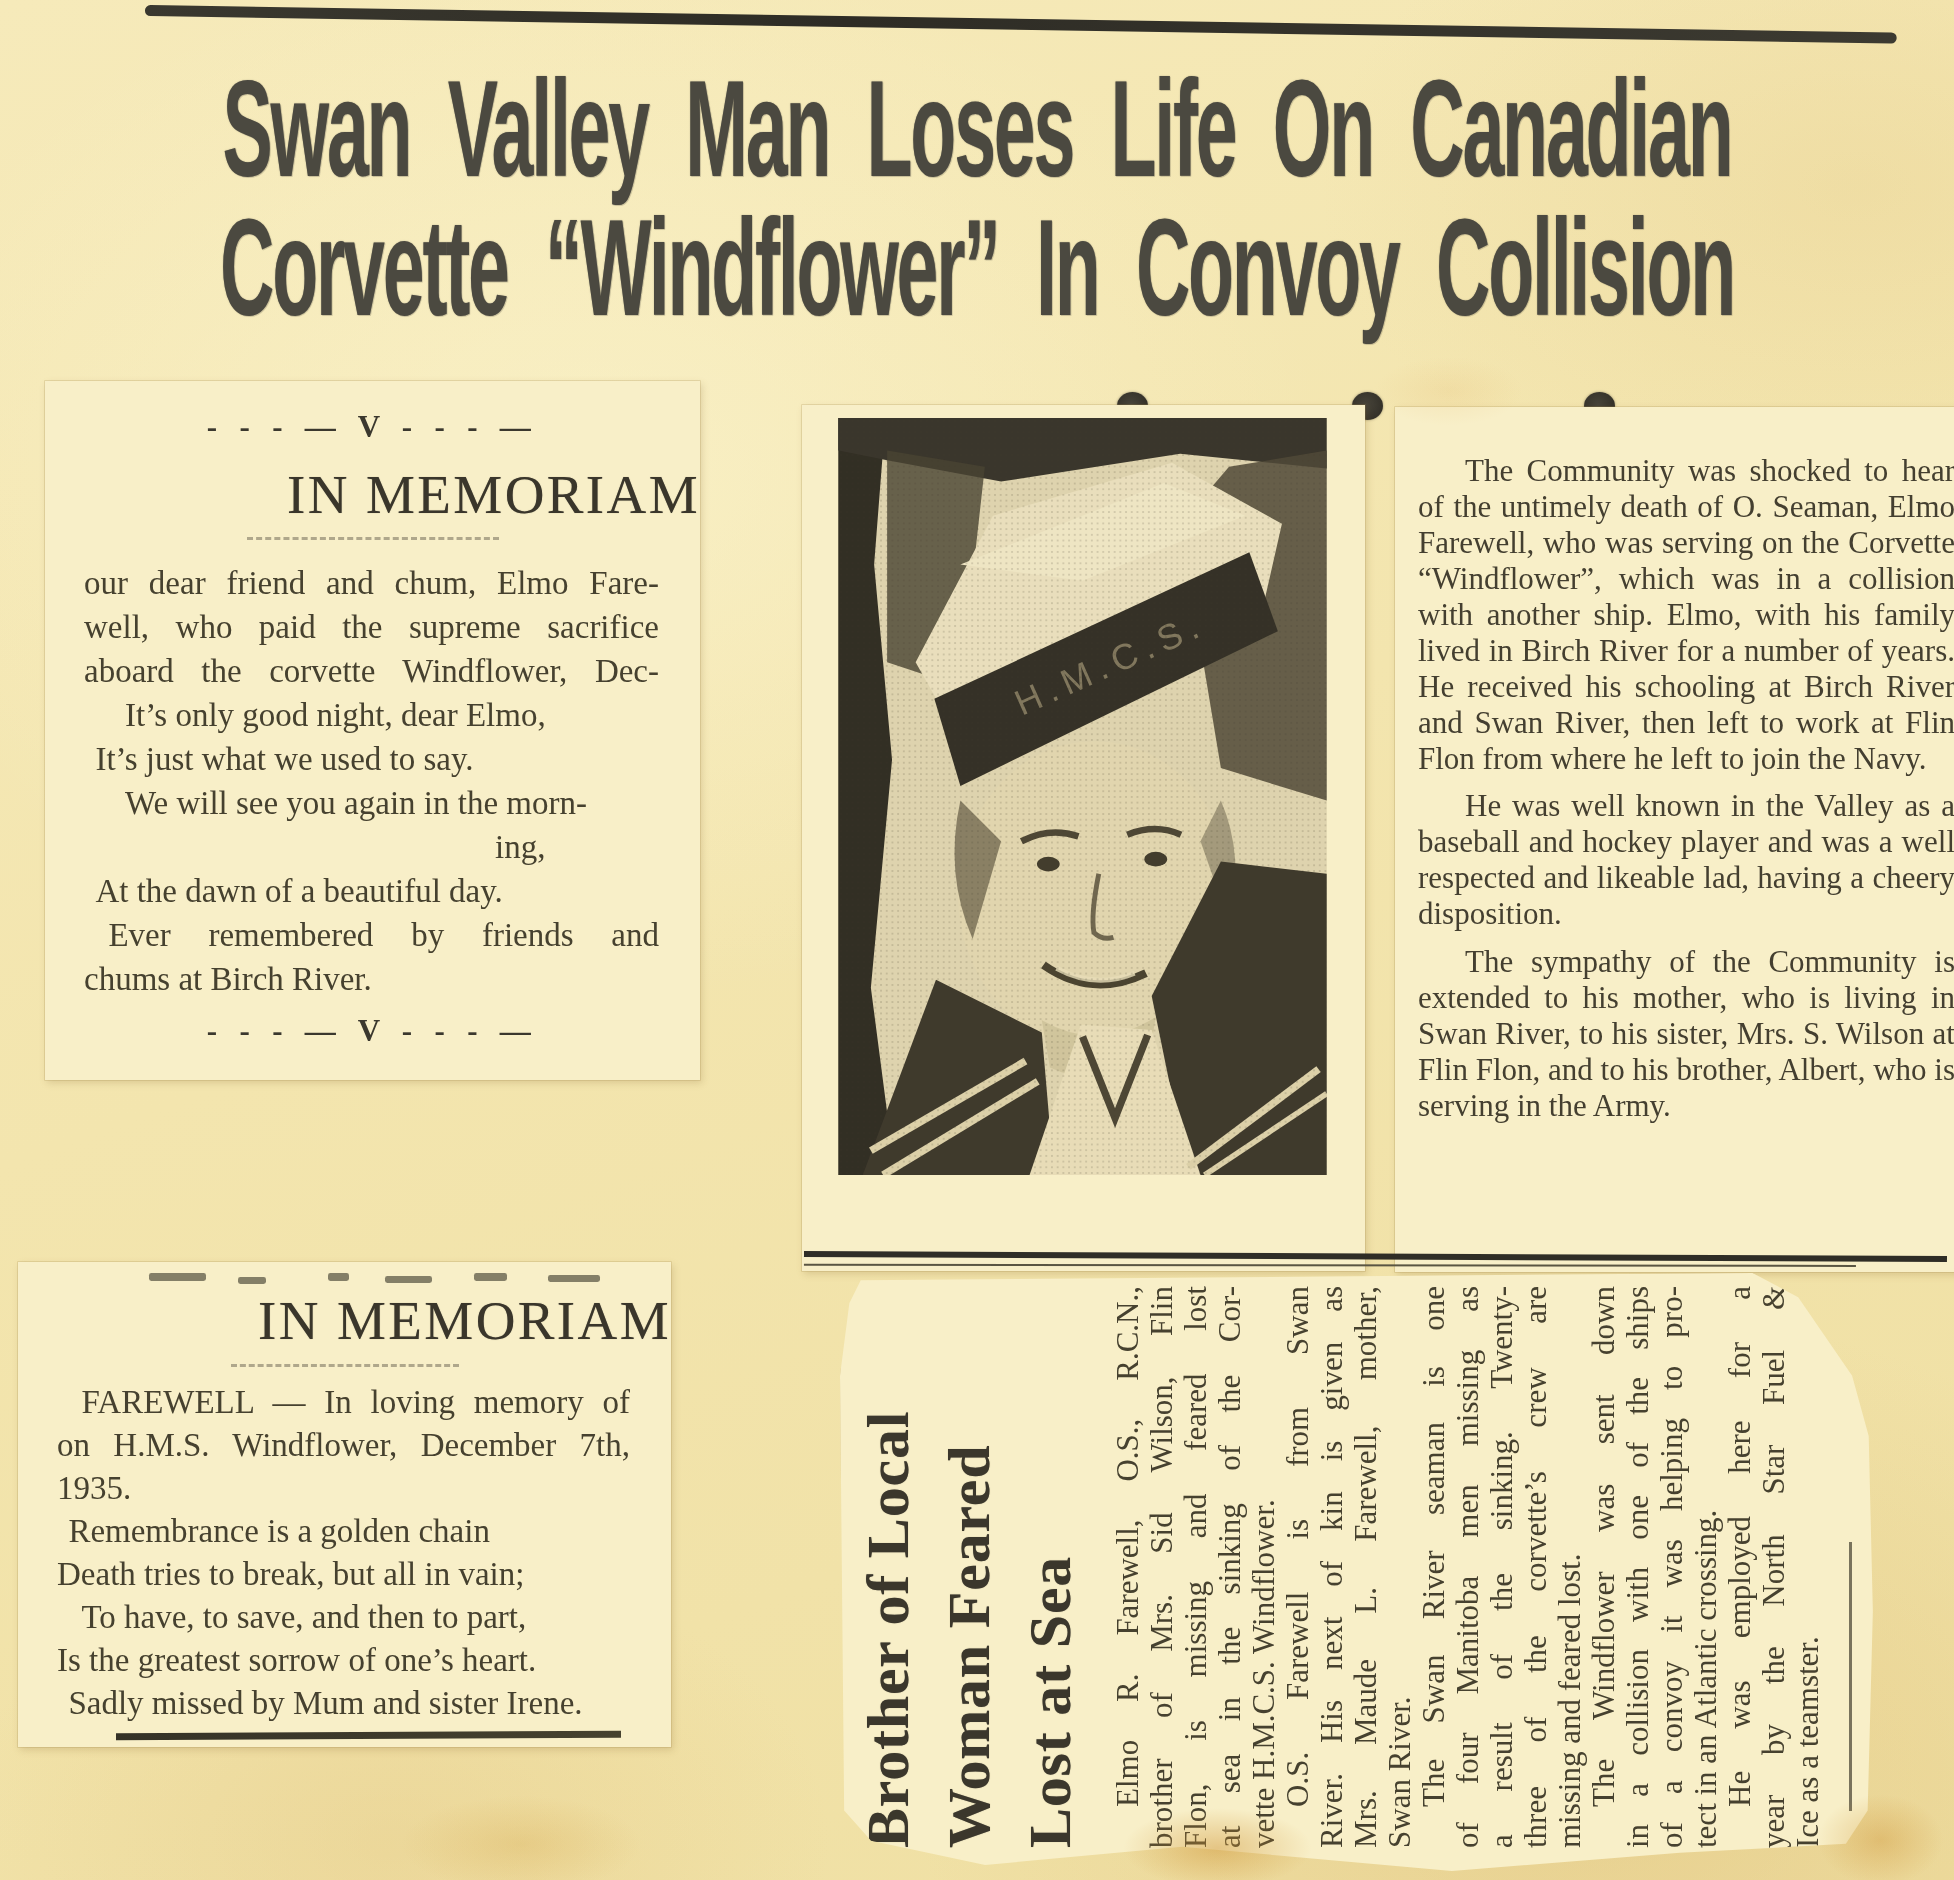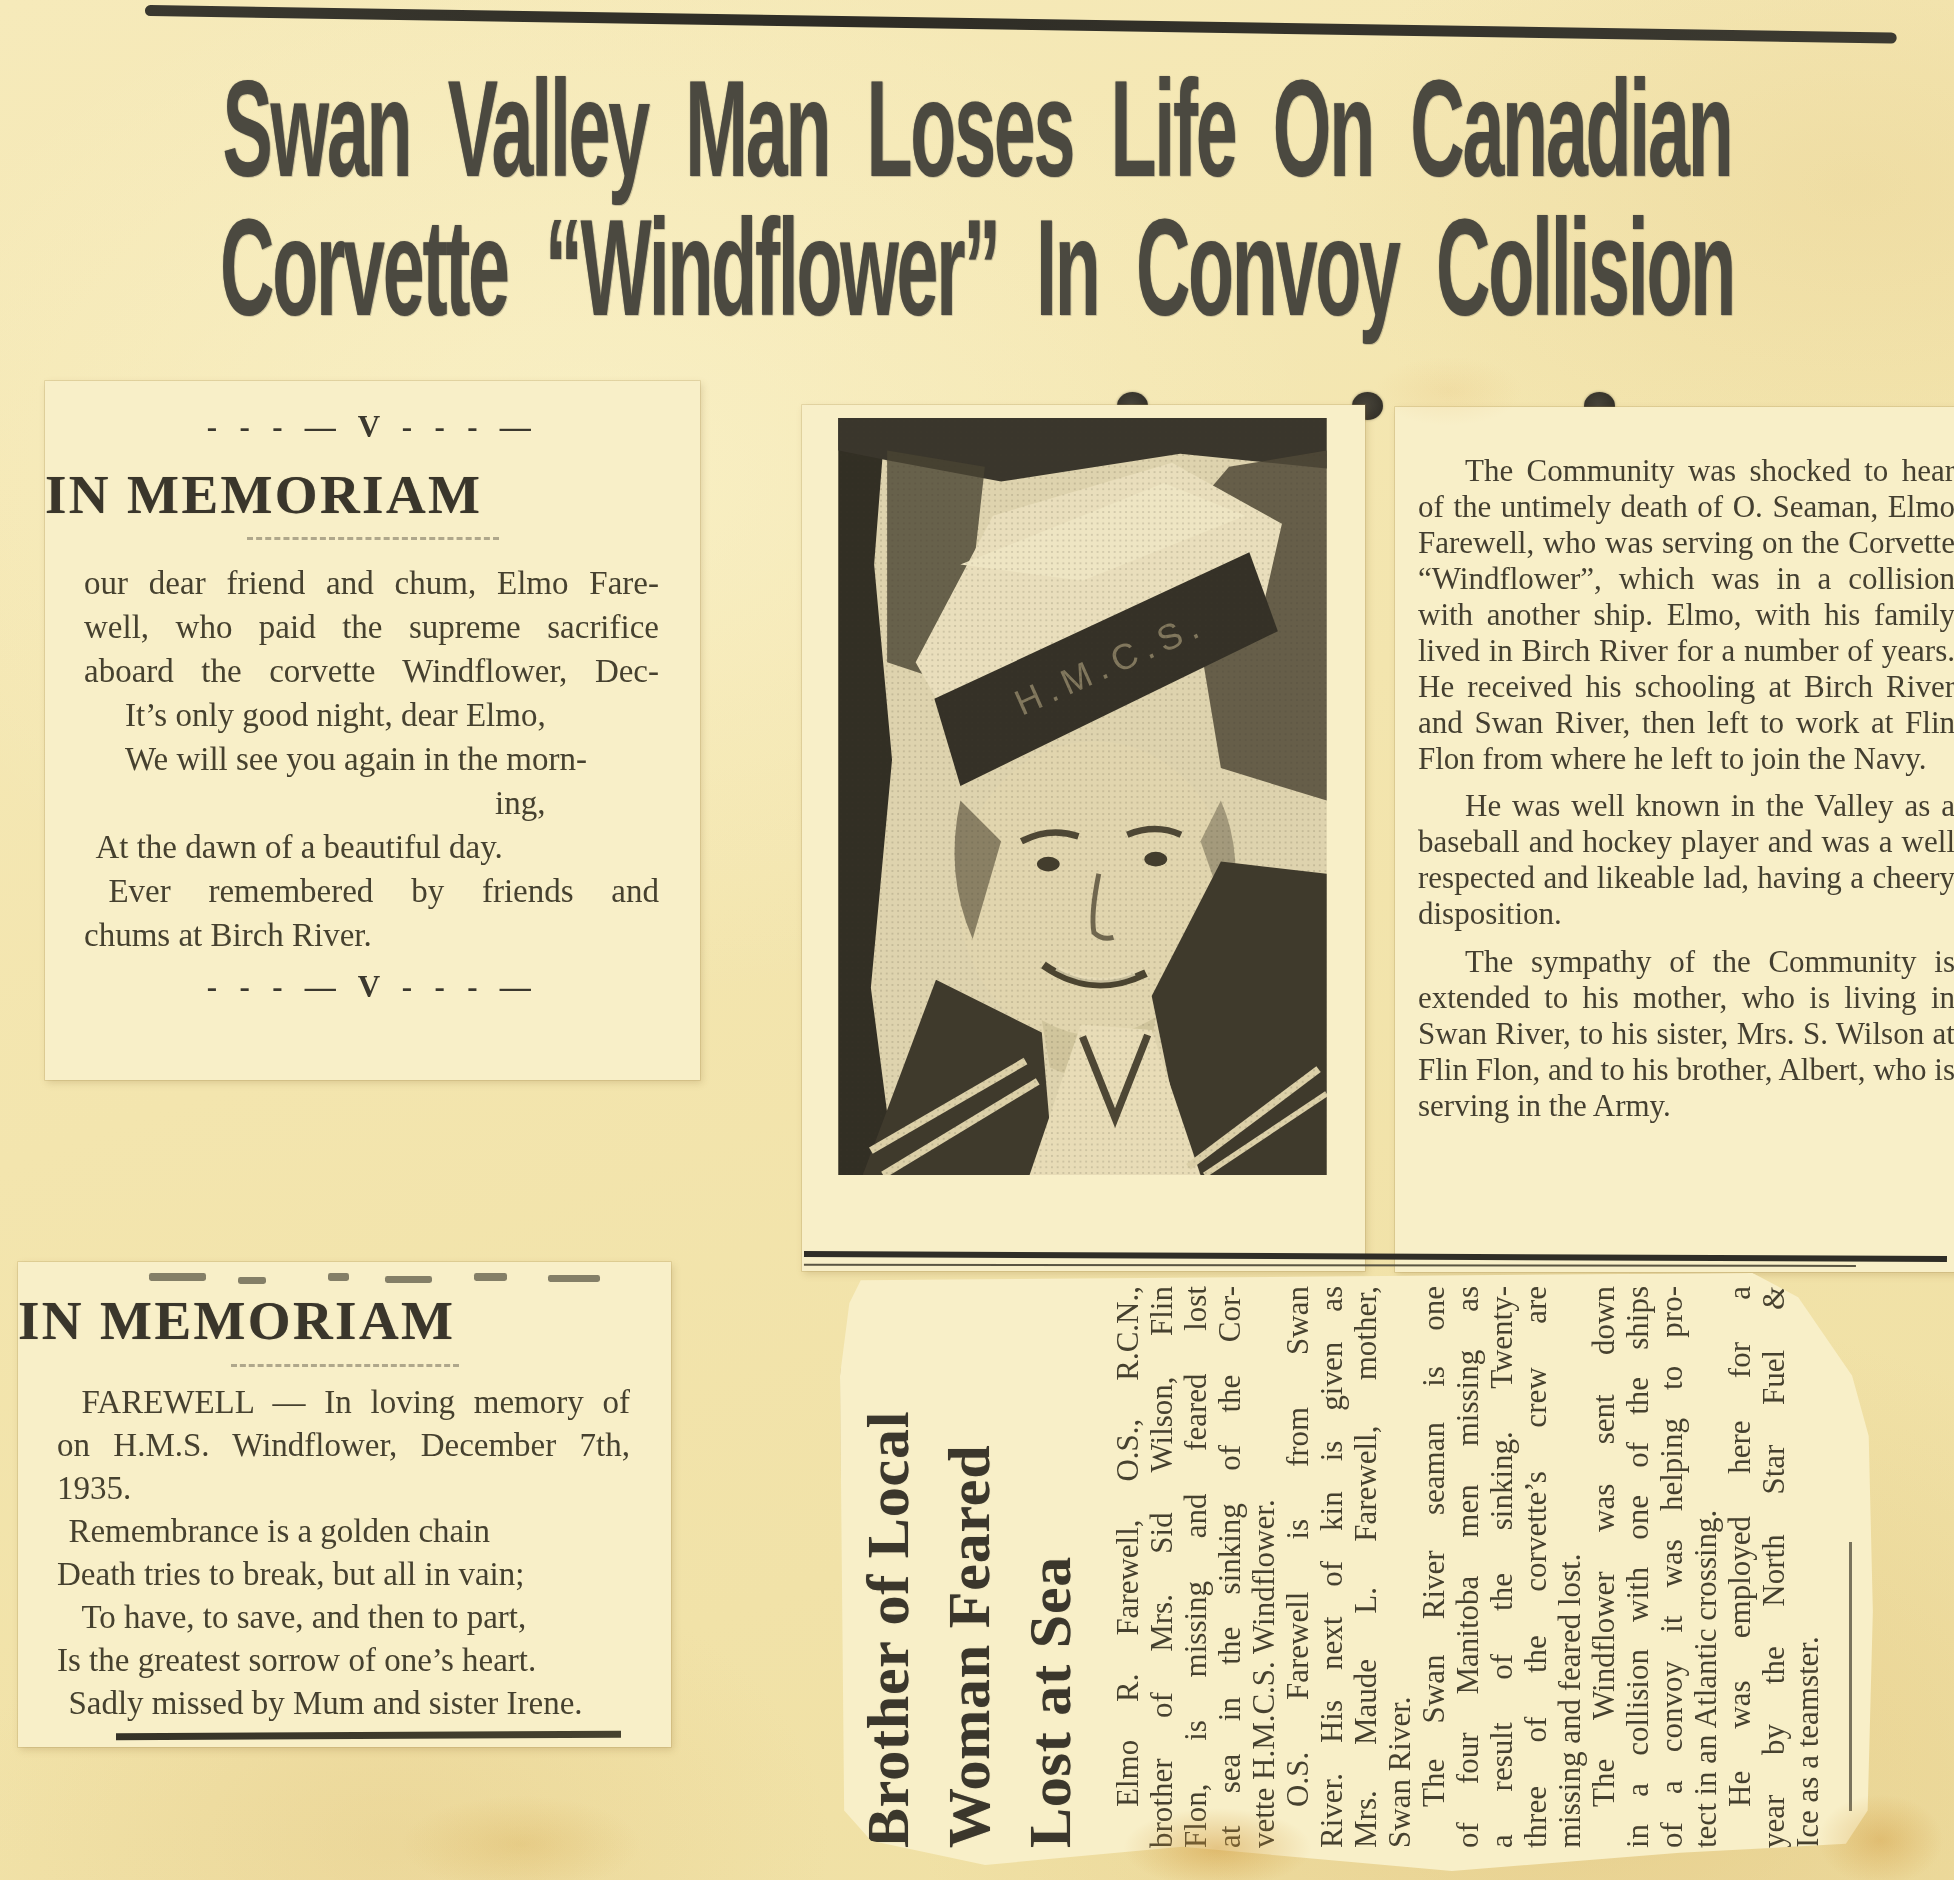--- a/index.html
+++ b/index.html
@@ -40,21 +40,21 @@
     background:radial-gradient(circle at 45% 45%, #47443a, #322f27 80%); box-shadow:0 0 2.4px rgba(60,56,44,.5); }
 
   .paper { position:absolute; background:#f8efc8;
     box-shadow:0 0 0 0.8px rgba(168,140,78,.28), 2.4px 3.3px 7.3px rgba(130,100,45,.22); }
 
   
   .clipA { left:45px; top:381px; width:655px; height:699px; }
   .clipB { left:18px; top:1262px; width:653px; height:485px; }
   .dash-rule { text-align:center; font-weight:bold; font-size:31px; letter-spacing:7.3px;
     color:#3b382e; }
-  .mem-title { text-align:left; font-weight:bold; font-size:55px; letter-spacing:2.4px;
+  .mem-title { text-align:right; font-weight:normal; font-size:55px; letter-spacing:2.4px;
     color:#3a362b; margin-top:18px; text-shadow:0 0 0.8px rgba(58,54,43,.5); }
   .title-underline { width:252px; margin:11.4px auto 0 auto;
     border-top:3.3px dashed rgba(86,80,64,.45); height:0; }
   .mem-body { margin-top:21px; padding:0 41px 0 39px; font-size:33px; line-height:44px;
     color:#46412f; }
   .clipB .mem-body { line-height:43px; }
   .m-line { white-space:nowrap; }
   .jl { white-space:normal; text-align:justify; text-align-last:justify; }
   .ind-a { padding-left:24.4px; }
   .ind-b { padding-left:41px; }
@@ -109,20 +109,21 @@
 
   <div class="paper clipA">
     <div class="dash-rule" style="margin-top:28px">- - - — V - - - —</div>
     <div class="mem-title">IN MEMORIAM</div>
     <div class="title-underline"></div>
     <div class="mem-body">
       <div class="m-line jl">our dear friend and chum, Elmo Fare-</div>
       <div class="m-line jl">well, who paid the supreme sacrifice</div>
       <div class="m-line jl">aboard the corvette Windflower, Dec-</div>
       <div class="m-line ind-b">It’s only good night, dear Elmo,</div>
+      <div class="m-line ind-c">It’s just what we used to say.</div>
       <div class="m-line ind-b">We will see you again in the morn-</div>
       <div class="m-line ind-big">ing,</div>
       <div class="m-line ind-c">At the dawn of a beautiful day.</div>
       <div class="m-line jl ind-a">Ever remembered by friends and</div>
       <div class="m-line">chums at Birch River.</div>
     </div>
     <div class="dash-rule" style="margin-top:11.4px">- - - — V - - - —</div>
   </div>
 
   <div class="paper photo-clip">

